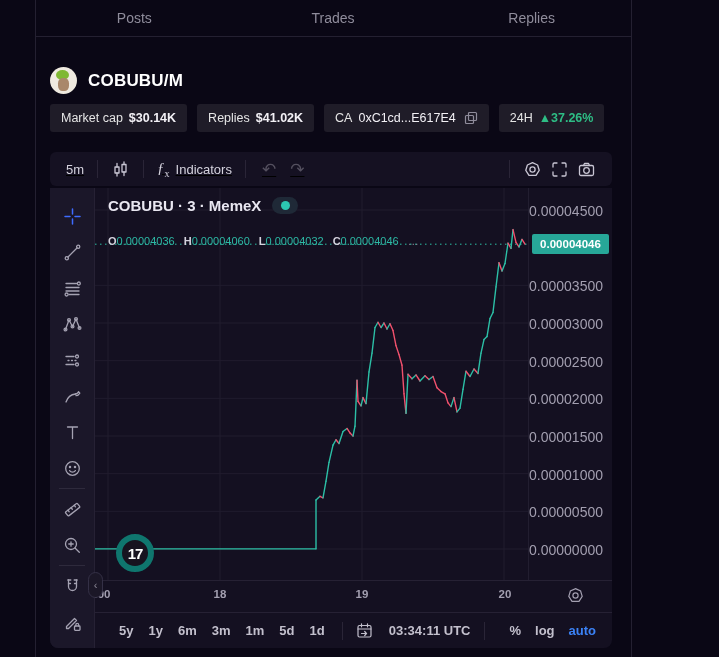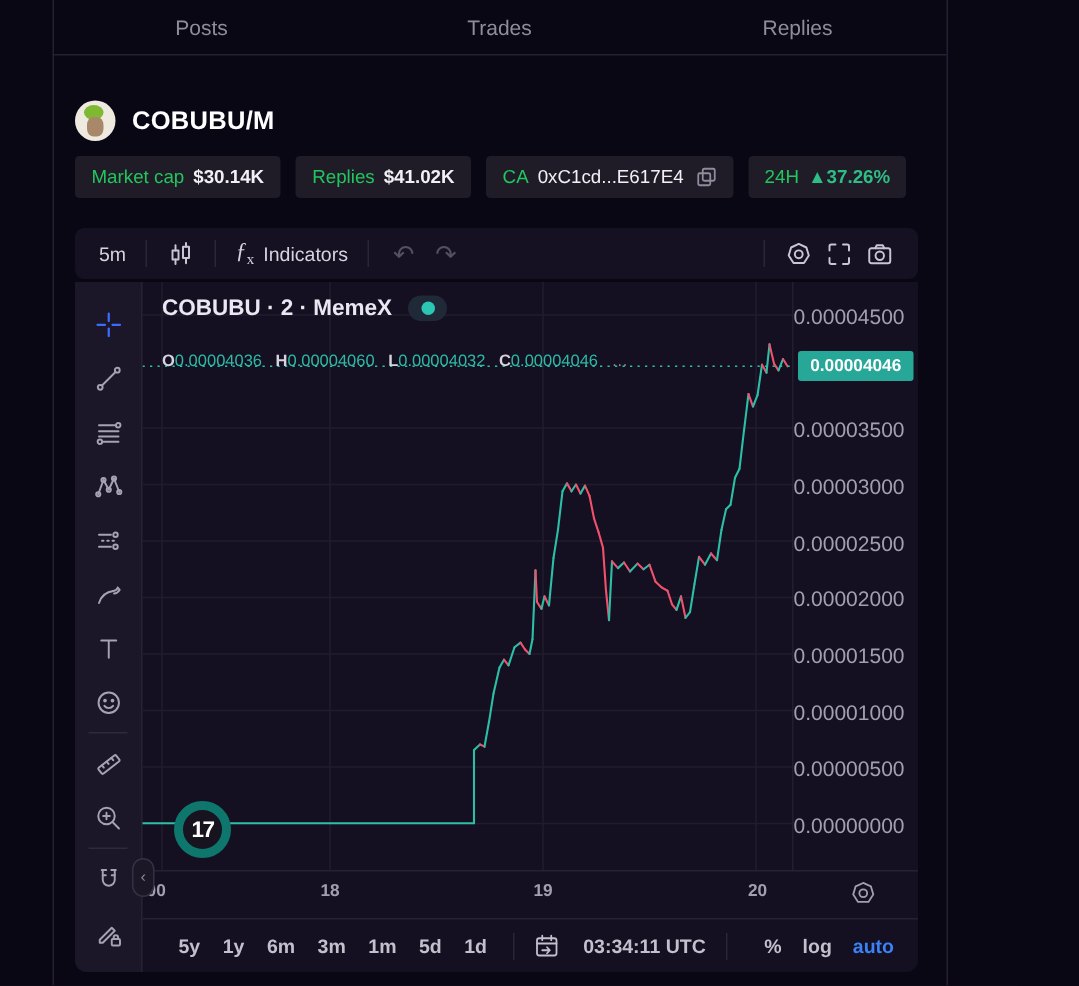--- a/index.html
+++ b/index.html
@@ -16,27 +16,27 @@
   
   .token-header { position:absolute; left:50px; top:67px; display:flex; align-items:center; gap:11px; }
   .avatar { width:27px; height:27px; border-radius:50%; background:#efeae0; position:relative; overflow:hidden; }
   .avatar .head { position:absolute; left:6px; top:3px; width:13px; height:10px; border-radius:50%; background:#7fb832; }
   .avatar .body { position:absolute; left:8px; top:11px; width:11px; height:13px; border-radius:40%; background:#a9886a; }
   .token-title { color:#ffffff; font-size:17px; font-weight:bold; letter-spacing:.2px; }
 
   
   .stats { position:absolute; left:50px; top:104px; display:flex; gap:10px; }
   .badge { background:#1f1c28; border-radius:3px; height:28px; display:flex; align-items:center; gap:6px; padding:0 11px; font-size:12.5px; }
-  .badge .lbl { color:#22c55e; }
+  .badge .lbl { color:#e5e5e5; }
   .badge .val { color:#f2f0f5; font-weight:bold; }
   .badge .val.green { color:#2ebd85; }
   .copy-ic { width:14px; height:14px; stroke:#8f8c9b; fill:none; stroke-width:1.2; margin-left:2px; cursor:pointer; }
 
   
-  .chart-toolbar { position:absolute; left:50px; top:152px; width:562px; height:34px; background:#151122; border-radius:6px; display:flex; align-items:center; padding:0 12px; }
+  .chart-toolbar { position:absolute; left:50px; top:152px; width:562px; height:34px; background:#151122; border-radius:6px; display:flex; align-items:center; padding:0 12px;text-decoration:underline; }
   .tbtn { color:#d5d3de; font-size:13px; display:flex; align-items:center; gap:6px; cursor:pointer; padding:0 4px; }
   .tsep { width:1px; height:18px; background:#2a2537; margin:0 9px; }
   .tool-ic { width:19px; height:19px; stroke:#c9c6d4; fill:none; stroke-width:1.3; stroke-linecap:round; stroke-linejoin:round; }
   .undo-redo { font-size:17px; color:#54505f; cursor:pointer; padding:0 7px; }
   .fx { font-style:italic; font-family:"Liberation Serif", serif; font-size:15px; color:#d5d3de; }
   .fx sub { font-size:10px; font-style:normal; }
   .tb-spacer { flex:1; }
 
   
   .widget { position:absolute; left:50px; top:188px; width:562px; height:460px; background:#141021; border-radius:0 0 8px 8px; overflow:hidden; }
@@ -334,21 +334,21 @@
         <line x1="413" y1="55.14666666666667" x2="416" y2="60.42" stroke="#f1516d" stroke-width="1.4" stroke-linecap="round"></line>
         <line x1="416" y1="60.42" x2="418" y2="41.586666666666666" stroke="#2cbfa6" stroke-width="1.4" stroke-linecap="round"></line>
         <line x1="418" y1="41.586666666666666" x2="421" y2="54.39333333333333" stroke="#f1516d" stroke-width="1.4" stroke-linecap="round"></line>
         <line x1="421" y1="54.39333333333333" x2="424" y2="58.913333333333334" stroke="#f1516d" stroke-width="1.4" stroke-linecap="round"></line>
         <line x1="424" y1="58.913333333333334" x2="427" y2="51.379999999999995" stroke="#2cbfa6" stroke-width="1.4" stroke-linecap="round"></line>
         <line x1="427" y1="51.379999999999995" x2="430" y2="56.20133333333333" stroke="#f1516d" stroke-width="1.4" stroke-linecap="round"></line>
         <line x1="0" y1="56.20133333333333" x2="433" y2="56.20133333333333" stroke="#2cbfa6" stroke-width="1" stroke-dasharray="1.5,3.5"></line>
       </svg>
 
     <div class="legend">
-      <span class="legend-title">COBUBU · 2 · MemeX</span>
+      <span class="legend-title">COBUBU · 3 · MemeX</span>
       <span class="status-pill">
           <span class="status-dot"></span>
         </span>
     </div>
     <div class="ohlc">
       <span><span class="k">O</span><span class="v">0.00004036</span></span>
       <span><span class="k">H</span><span class="v">0.00004060</span></span>
       <span><span class="k">L</span><span class="v">0.00004032</span></span>
       <span><span class="k">C</span><span class="v">0.00004046</span></span>
       <span class="more">…</span>

